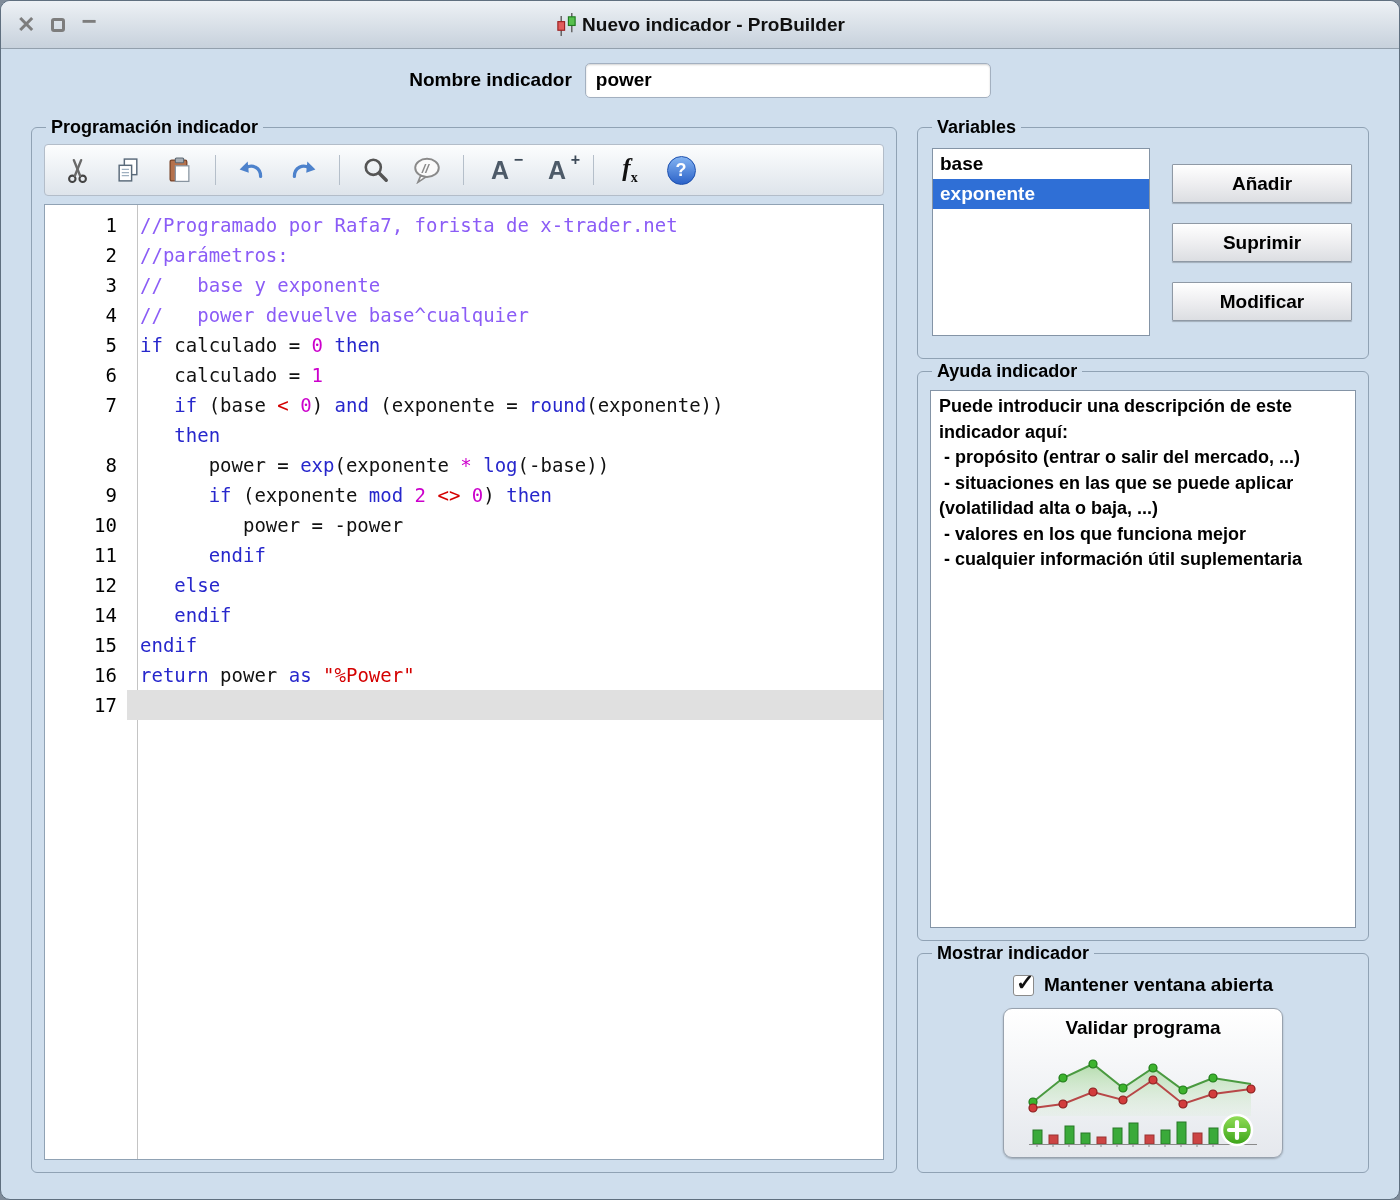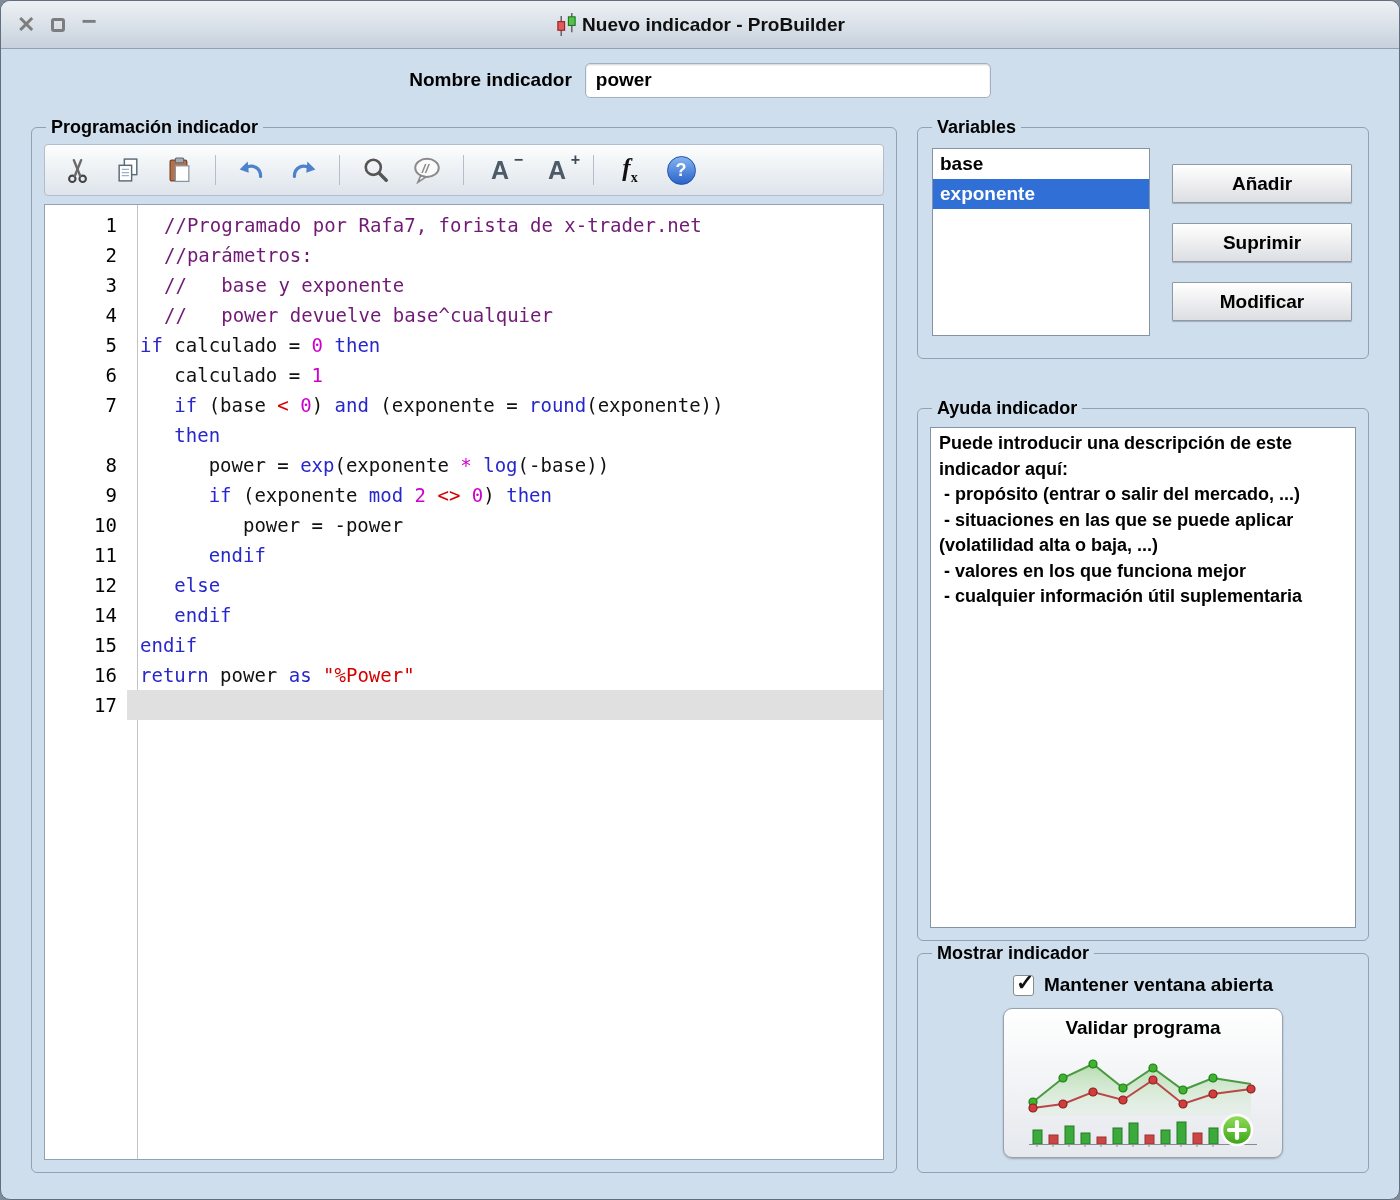--- a/index.html
+++ b/index.html
@@ -54,42 +54,42 @@
              display:flex; align-items:center; justify-content:center; }
 
   .code-wrap { flex:1; background:#fff; border:1px solid #90a2b4; margin:0 2px 2px;
                position:relative; overflow:hidden;
                font-family:"DejaVu Sans Mono",monospace; font-size:19px; line-height:30px; padding-top:5px; }
   .code-wrap::before { content:""; position:absolute; left:92px; top:0; bottom:0; width:1px; background:#c4c4c4; }
   .code-row { display:flex; align-items:flex-start; position:relative; }
   .ln { width:82px; flex-shrink:0; text-align:right; padding-right:10px; color:#000; }
   .ct { flex:1; white-space:pre; padding-left:13px; min-height:30px; }
   .code-row.hl .ct { background:#e0e0e0; }
-  .tk-c { color:#701a75;margin-left:24px; }
+  .tk-c { color:#8b5cf6; }
   .tk-k { color:#2727cc; }
   .tk-p { color:#111; }
   .tk-n { color:#cc00cc; }
   .tk-o { color:#d40000; }
   .tk-f { color:#2727cc; }
   .tk-s { color:#d40000; }
 
   
   .right-col { width:452px; flex-shrink:0; display:flex; flex-direction:column; gap:2px; }
   .vars-fs { height:242px; }
   .vars-body { display:flex; gap:20px; padding:6px 4px 0; }
   .listbox { width:218px; height:188px; background:#fff; border:1px solid #8494a6; overflow:hidden; }
   .var-item { font-size:19px; font-weight:bold; height:30px; line-height:30px; padding:0 7px; color:#000; }
   .var-item.selected { background:#2f6fd6; color:#fff; }
   .var-buttons { flex:1; display:flex; flex-direction:column; gap:20px; padding:16px 2px 0; }
   .btn { height:39px; border:1px solid #8f99a5; border-radius:1px;
          background:linear-gradient(#ffffff,#f0f0f2 45%,#dcdee2);
          font-family:"Liberation Sans",sans-serif; font-size:19px; font-weight:bold;
          box-shadow:0 1px 1px rgba(0,0,0,.22); }
 
-  .help-fs { flex:1;margin-top:37px; }
+  .help-fs { flex:1; }
   .help-box { height:calc(100% - 6px); margin:4px 2px 0; background:#fff; border:1px solid #8494a6;
               padding:3px 8px; font-size:18px; font-weight:bold; line-height:1.42;
               white-space:pre-wrap; overflow:hidden; }
 
   .show-fs { height:230px; }
   .check-row { display:flex; align-items:center; justify-content:center; gap:10px; margin-top:6px; }
   .checkbox { width:21px; height:21px; background:#fff; border:1px solid #8a8a8a; border-radius:3px;
               position:relative; flex-shrink:0; }
   .checkbox .mark { position:absolute; left:2px; top:-6px; font-size:22px; font-weight:bold; color:#111; }
   .check-label { font-size:19px; font-weight:bold; }

